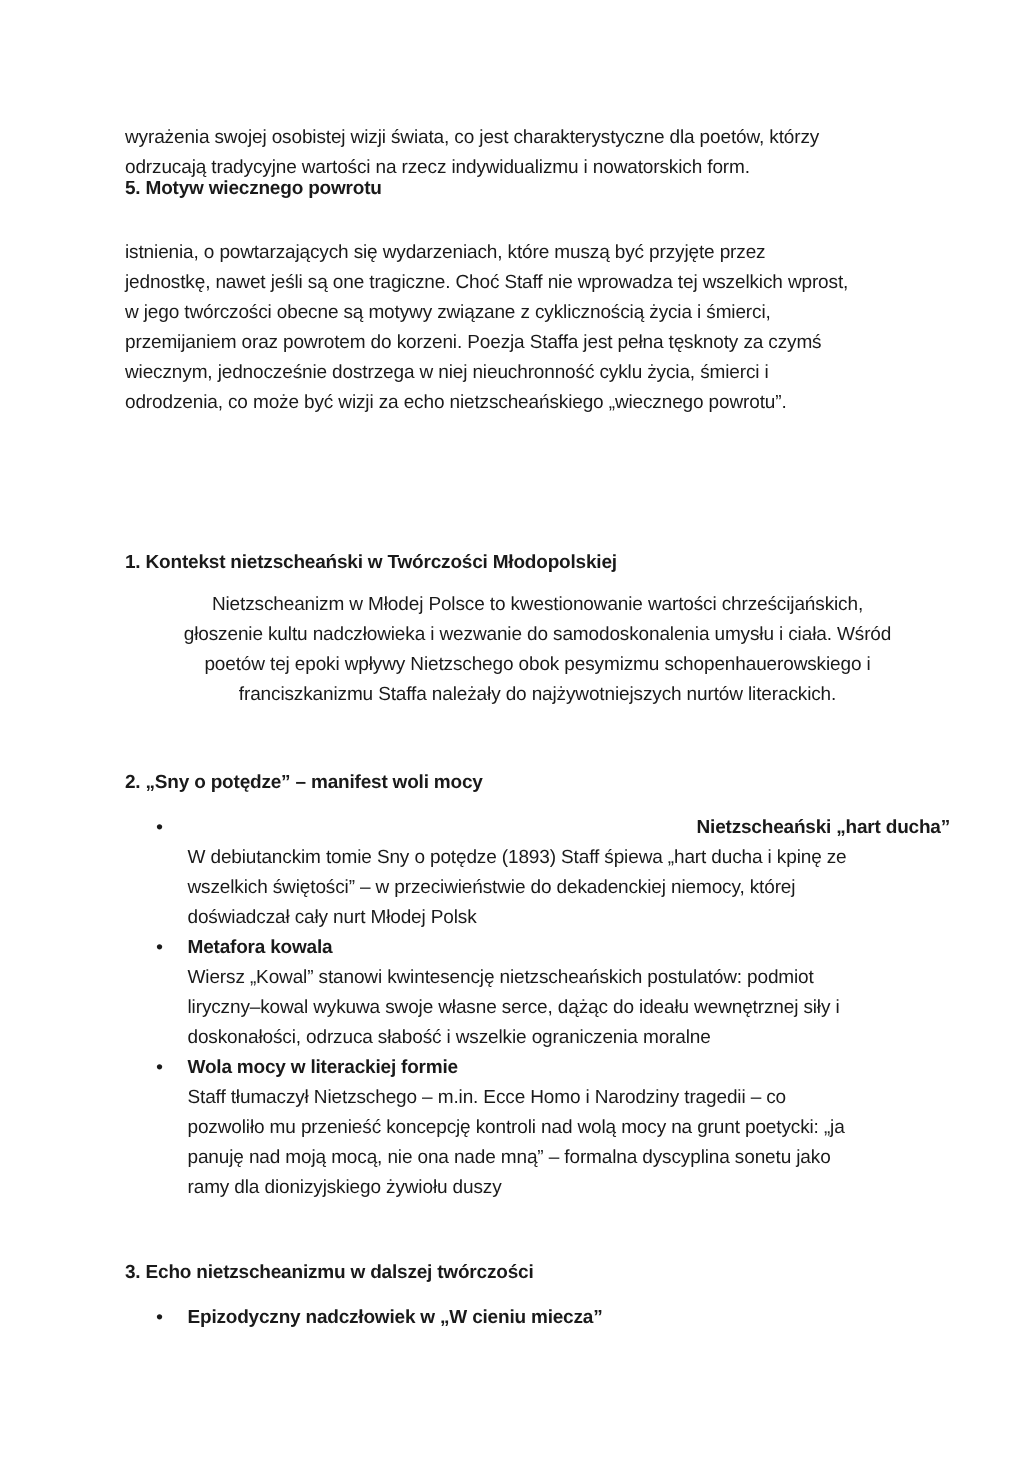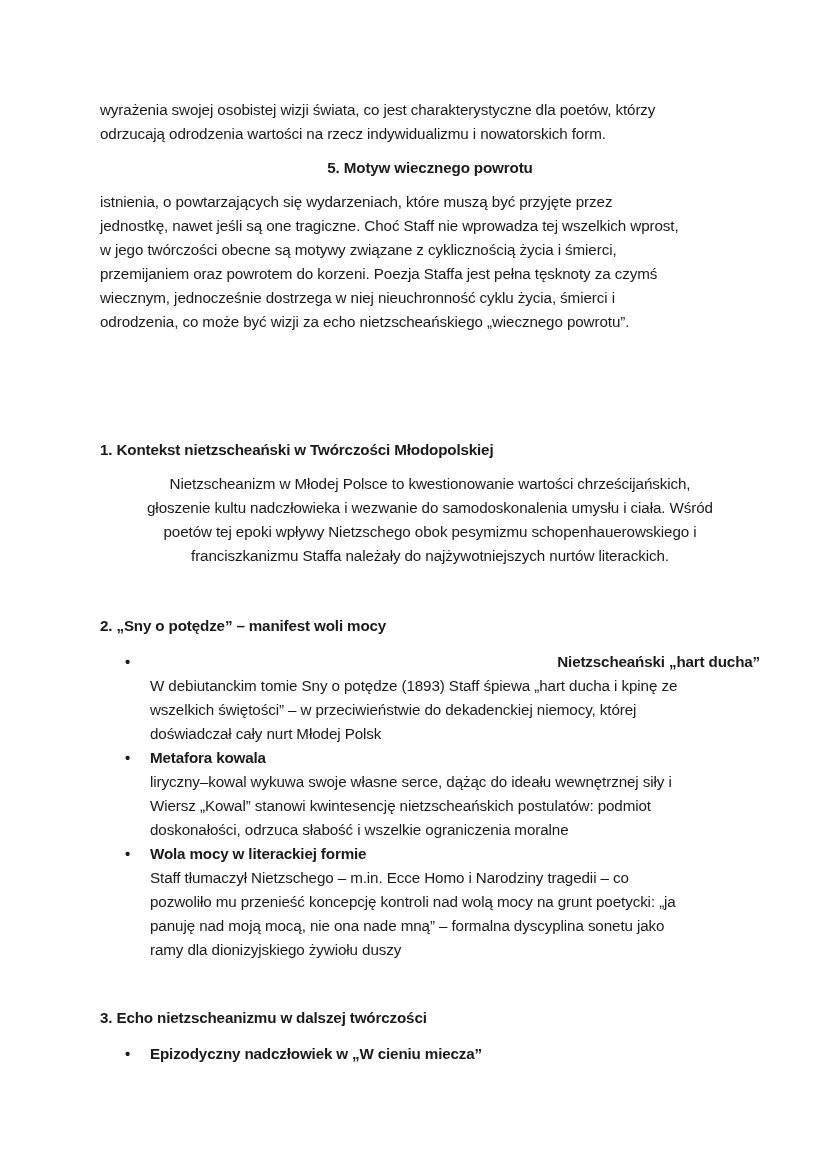--- a/index.html
+++ b/index.html
@@ -72,24 +72,24 @@
     }
     .item-title.indent { padding-left: 3px; text-align: right; }
   </style>
 </head>
 <body>
 
 <div class="page">
 
   <div class="block" style="top:98px;">
     <span class="line">wyrażenia swojej osobistej wizji świata, co jest charakterystyczne dla poetów, którzy</span>
-    <span class="line">odrzucają odrodzenia wartości na rzecz indywidualizmu i nowatorskich form.</span>
+    <span class="line">odrzucają tradycyjne wartości na rzecz indywidualizmu i nowatorskich form.</span>
   </div>
 
-  <div class="block" style="top:156px;text-align:center;">
+  <div class="block" style="top:139px;">
     <span class="heading">5. Motyw wiecznego powrotu</span>
   </div>
   <div class="block" style="top:190px;">
     <span class="line">istnienia, o powtarzających się wydarzeniach, które muszą być przyjęte przez</span>
     <span class="line">jednostkę, nawet jeśli są one tragiczne. Choć Staff nie wprowadza tej wszelkich wprost,</span>
     <span class="line">w jego twórczości obecne są motywy związane z cyklicznością życia i śmierci,</span>
     <span class="line">przemijaniem oraz powrotem do korzeni. Poezja Staffa jest pełna tęsknoty za czymś</span>
     <span class="line">wiecznym, jednocześnie dostrzega w niej nieuchronność cyklu życia, śmierci i</span>
     <span class="line">odrodzenia, co może być wizji za echo nietzscheańskiego „wiecznego powrotu”.</span>
   </div>
@@ -111,22 +111,22 @@
     <li class="list-item">
       <span class="bullet">•</span>
       <span class="item-title indent">Nietzscheański „hart ducha”</span>
       <span class="line">W debiutanckim tomie Sny o potędze (1893) Staff śpiewa „hart ducha i kpinę ze</span>
       <span class="line">wszelkich świętości” – w przeciwieństwie do dekadenckiej niemocy, której</span>
       <span class="line">doświadczał cały nurt Młodej Polsk</span>
     </li>
     <li class="list-item">
       <span class="bullet">•</span>
       <span class="item-title">Metafora kowala</span>
+      <span class="line">Wiersz „Kowal” stanowi kwintesencję nietzscheańskich postulatów: podmiot</span>
       <span class="line">liryczny–kowal wykuwa swoje własne serce, dążąc do ideału wewnętrznej siły i</span>
-      <span class="line">Wiersz „Kowal” stanowi kwintesencję nietzscheańskich postulatów: podmiot</span>
       <span class="line">doskonałości, odrzuca słabość i wszelkie ograniczenia moralne</span>
     </li>
     <li class="list-item">
       <span class="bullet">•</span>
       <span class="item-title">Wola mocy w literackiej formie</span>
       <span class="line">Staff tłumaczył Nietzschego – m.in. Ecce Homo i Narodziny tragedii – co</span>
       <span class="line">pozwoliło mu przenieść koncepcję kontroli nad wolą mocy na grunt poetycki: „ja</span>
       <span class="line">panuję nad moją mocą, nie ona nade mną” – formalna dyscyplina sonetu jako</span>
       <span class="line">ramy dla dionizyjskiego żywiołu duszy</span>
     </li>

